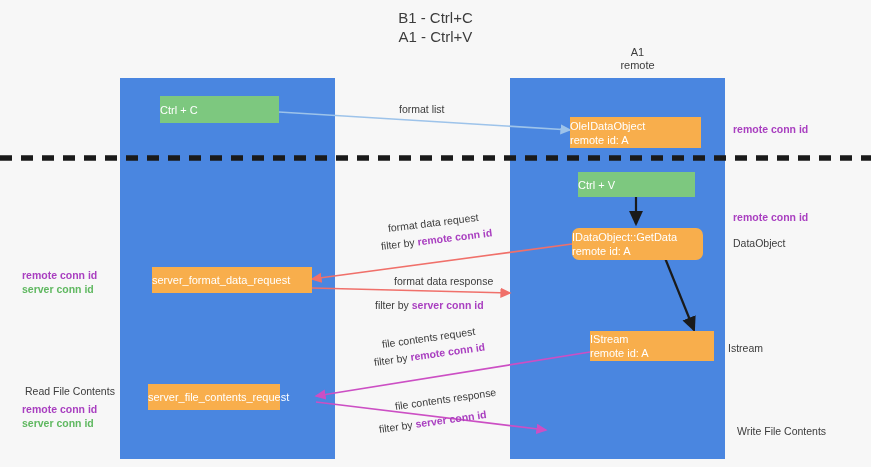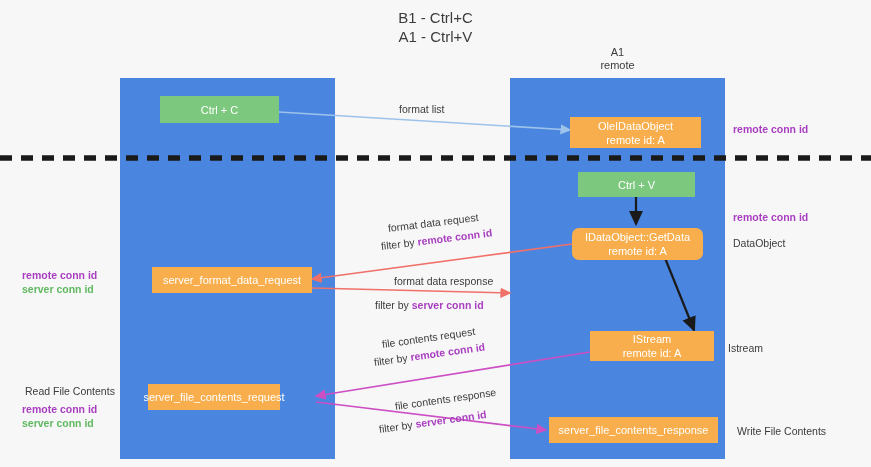--- a/index.html
+++ b/index.html
@@ -24,41 +24,41 @@
 
   .lane-head {
     position: absolute;
     text-align: center;
     font-size: 11px;
     color: #3c3c3c;
     line-height: 13px;
     width: 215px;
   }
   #head-b1 { left: 120px; top: 46px; }
-  #head-a1 { left: 510px; top: 46px; }
+  #head-a1 { left: 530px; top: 46px; }
   .lane-head .ln1 { display: block; }
   .lane-head .ln2 { display: block; }
 
   
   #title {
     position: absolute;
     left: 0; top: 8px; width: 871px;
     text-align: center;
     font-size: 15px;
     color: #3c3c3c;
     line-height: 19px;
   }
   #title span { display: block; }
 
   
   .node {
     position: absolute;
     display: flex;
     flex-direction: column;
-    align-items: center;
+    align-items: flex-start;
     justify-content: center;
     text-align: center;
     color: #ffffff;
     font-size: 11px;
     line-height: 14px;
     z-index: 6;
   }
   .node.green { background: #7dc87f; }
   .node.orange { background: #f8ae4c; }
   .node .l2 { display: block; }
@@ -169,23 +169,20 @@
 
   <div class="node orange" style="left:590px; top:331px; width:124px; height:30px;">
     <span>IStream</span>
     <span class="l2">remote id: A</span>
   </div>
 
   <div class="node orange" style="left:148px; top:384px; width:132px; height:26px;">
     <span>server_file_contents_request</span>
   </div>
 
-  <div class="node orange" style="left:549px; top:417px; width:169px; height:26px;">
-    <span>server_file_contents_response</span>
-  </div>
 
   <div class="lbl" style="left:399px; top:103px;">format list</div>
 
   <div class="lbl rot-red" style="left:388px; top:222px;">format data request</div>
   <div class="lbl rot-red" style="left:381px; top:240px;"><span>filter by </span><span class="purple">remote conn id</span></div>
 
   <div class="lbl" style="left:394px; top:275px;">format data response</div>
   <div class="lbl" style="left:375px; top:299px;"><span>filter by </span><span class="purple">server conn id</span></div>
 
   <div class="lbl rot-pink" style="left:382px; top:338px;">file contents request</div>

